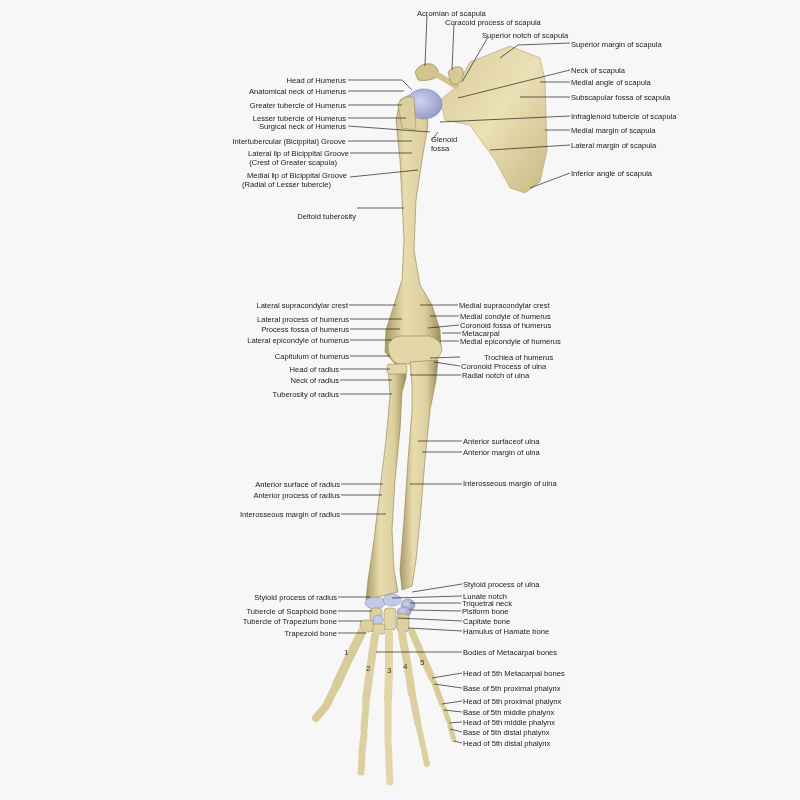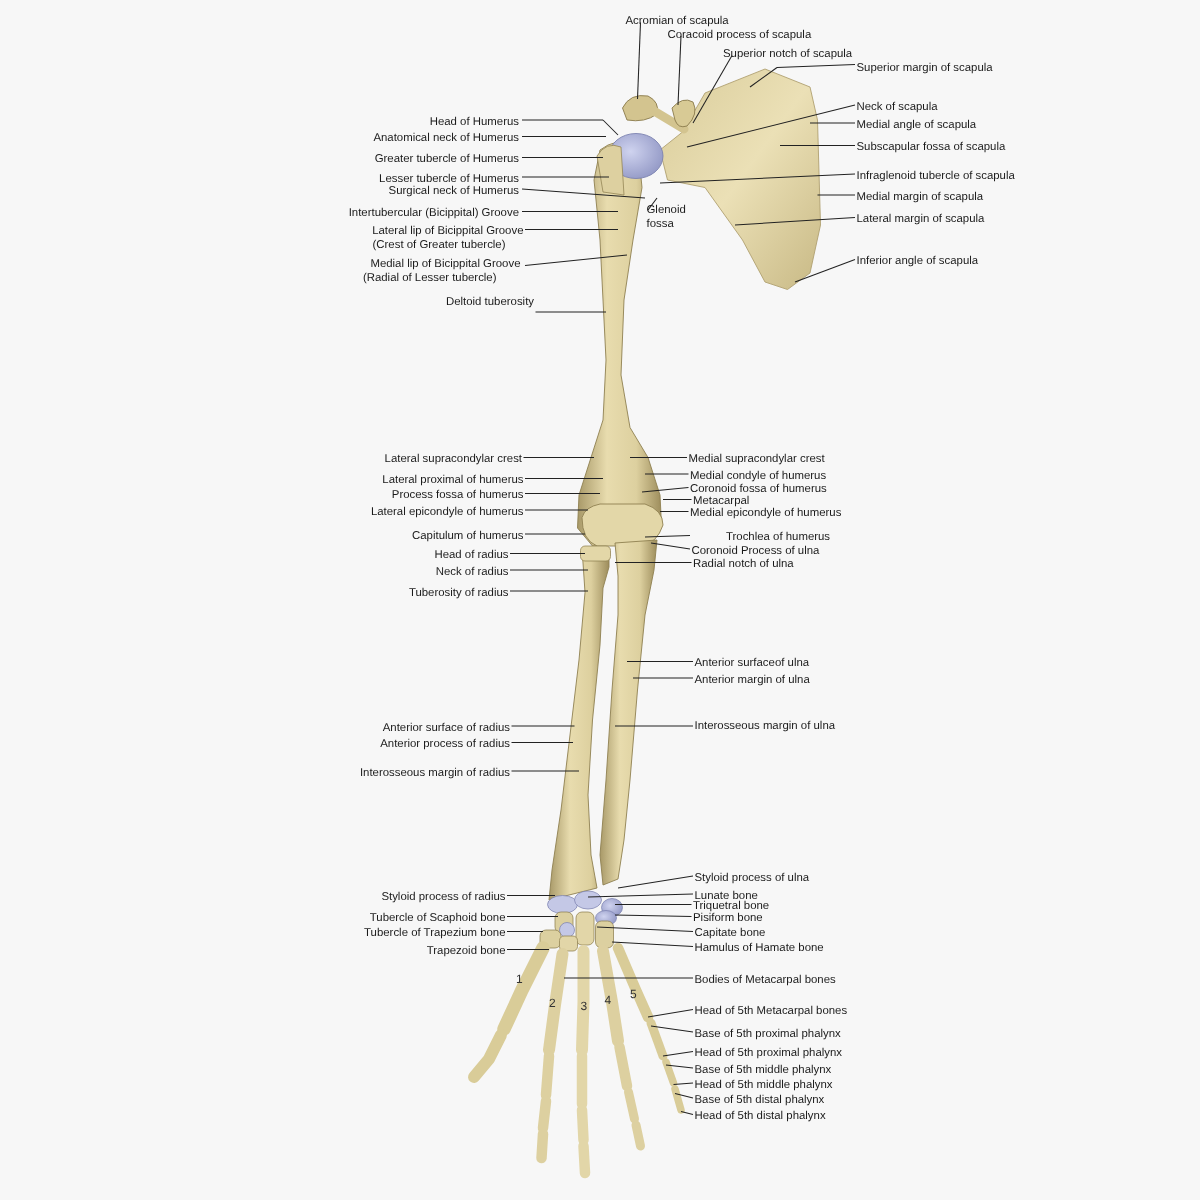--- a/index.html
+++ b/index.html
@@ -185,47 +185,47 @@
 <div class="lbl c" style="left:460px;top:321px">Coronoid fossa of humerus</div>
 <div class="lbl c" style="left:462px;top:329px">Metacarpal</div>
 <div class="lbl c" style="left:460px;top:337px">Medial epicondyle of humerus</div>
 <div class="lbl c" style="left:484px;top:353px">Trochlea of humerus</div>
 <div class="lbl c" style="left:461px;top:362px">Coronoid Process of ulna</div>
 <div class="lbl c" style="left:462px;top:371px">Radial notch of ulna</div>
 <div class="lbl c" style="left:463px;top:437px">Anterior surfaceof ulna</div>
 <div class="lbl c" style="left:463px;top:448px">Anterior margin of ulna</div>
 <div class="lbl c" style="left:463px;top:479px">Interosseous margin of ulna</div>
 <div class="lbl c" style="left:463px;top:580px">Styloid process of ulna</div>
-<div class="lbl c" style="left:463px;top:592px">Lunate bone</div>
-<div class="lbl c" style="left:462px;top:599px">Triquetral bone</div>
+<div class="lbl c" style="left:463px;top:592px">Lunate notch</div>
+<div class="lbl c" style="left:462px;top:599px">Triquetral neck</div>
 <div class="lbl c" style="left:462px;top:607px">Pisiform bone</div>
 <div class="lbl c" style="left:463px;top:617px">Capitate bone</div>
 <div class="lbl c" style="left:463px;top:627px">Hamulus of Hamate bone</div>
 <div class="lbl c" style="left:463px;top:648px">Bodies of Metacarpal bones</div>
 <div class="lbl c" style="left:463px;top:669px">Head of 5th Metacarpal bones</div>
 <div class="lbl c" style="left:463px;top:684px">Base of 5th proximal phalynx</div>
 <div class="lbl c" style="left:463px;top:697px">Head of 5th proximal phalynx</div>
 <div class="lbl c" style="left:463px;top:708px">Base of 5th middle phalynx</div>
 <div class="lbl c" style="left:463px;top:718px">Head of 5th middle phalynx</div>
 <div class="lbl c" style="left:463px;top:728px">Base of 5th distal phalynx</div>
 <div class="lbl c" style="left:463px;top:739px">Head of 5th distal phalynx</div>
 
 <div class="lbl r" style="right:454px;top:76px">Head of Humerus</div>
 <div class="lbl r" style="right:454px;top:87px">Anatomical neck of Humerus</div>
 <div class="lbl r" style="right:454px;top:101px">Greater tubercle of Humerus</div>
 <div class="lbl r" style="right:454px;top:114px">Lesser tubercle of Humerus</div>
 <div class="lbl r" style="right:454px;top:122px">Surgical neck of Humerus</div>
 <div class="lbl r" style="right:454px;top:137px">Intertubercular (Bicippital) Groove</div>
 <div class="lbl r" style="right:451px;top:149px">Lateral lip of Bicippital Groove</div>
-<div class="lbl r" style="right:463px;top:158px">(Crest of Greater tubercle)</div>
+<div class="lbl r" style="right:463px;top:158px">(Crest of Greater scapula)</div>
 <div class="lbl r" style="right:453px;top:171px">Medial lip of Bicippital Groove</div>
 <div class="lbl r" style="right:469px;top:180px">(Radial of Lesser tubercle)</div>
-<div class="lbl r" style="right:444px;top:196px">Deltoid tuberosity</div>
+<div class="lbl r" style="right:444px;top:212px">Deltoid tuberosity</div>
 <div class="lbl r" style="right:452px;top:301px">Lateral supracondylar crest</div>
-<div class="lbl r" style="right:451px;top:315px">Lateral proximal of humerus</div>
+<div class="lbl r" style="right:451px;top:315px">Lateral process of humerus</div>
 <div class="lbl r" style="right:451px;top:325px">Process fossa of humerus</div>
 <div class="lbl r" style="right:451px;top:336px">Lateral epicondyle of humerus</div>
 <div class="lbl r" style="right:451px;top:352px">Capitulum of humerus</div>
 <div class="lbl r" style="right:461px;top:365px">Head of radius</div>
 <div class="lbl r" style="right:461px;top:376px">Neck of radius</div>
 <div class="lbl r" style="right:461px;top:390px">Tuberosity of radius</div>
 <div class="lbl r" style="right:460px;top:480px">Anterior surface of radius</div>
 <div class="lbl r" style="right:460px;top:491px">Anterior process of radius</div>
 <div class="lbl r" style="right:460px;top:510px">Interosseous margin of radius</div>
 <div class="lbl r" style="right:463px;top:593px">Styloid process of radius</div>

